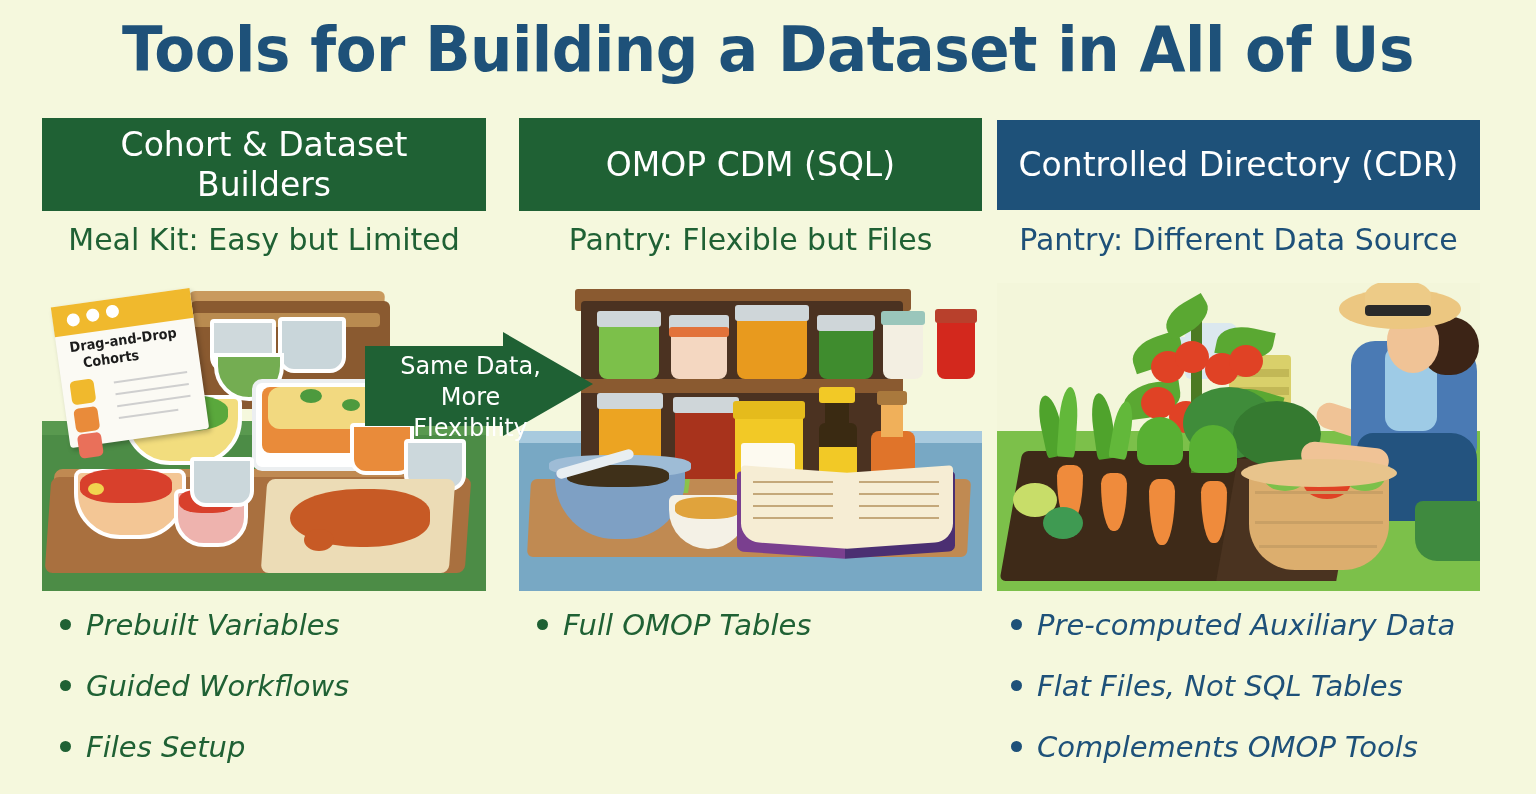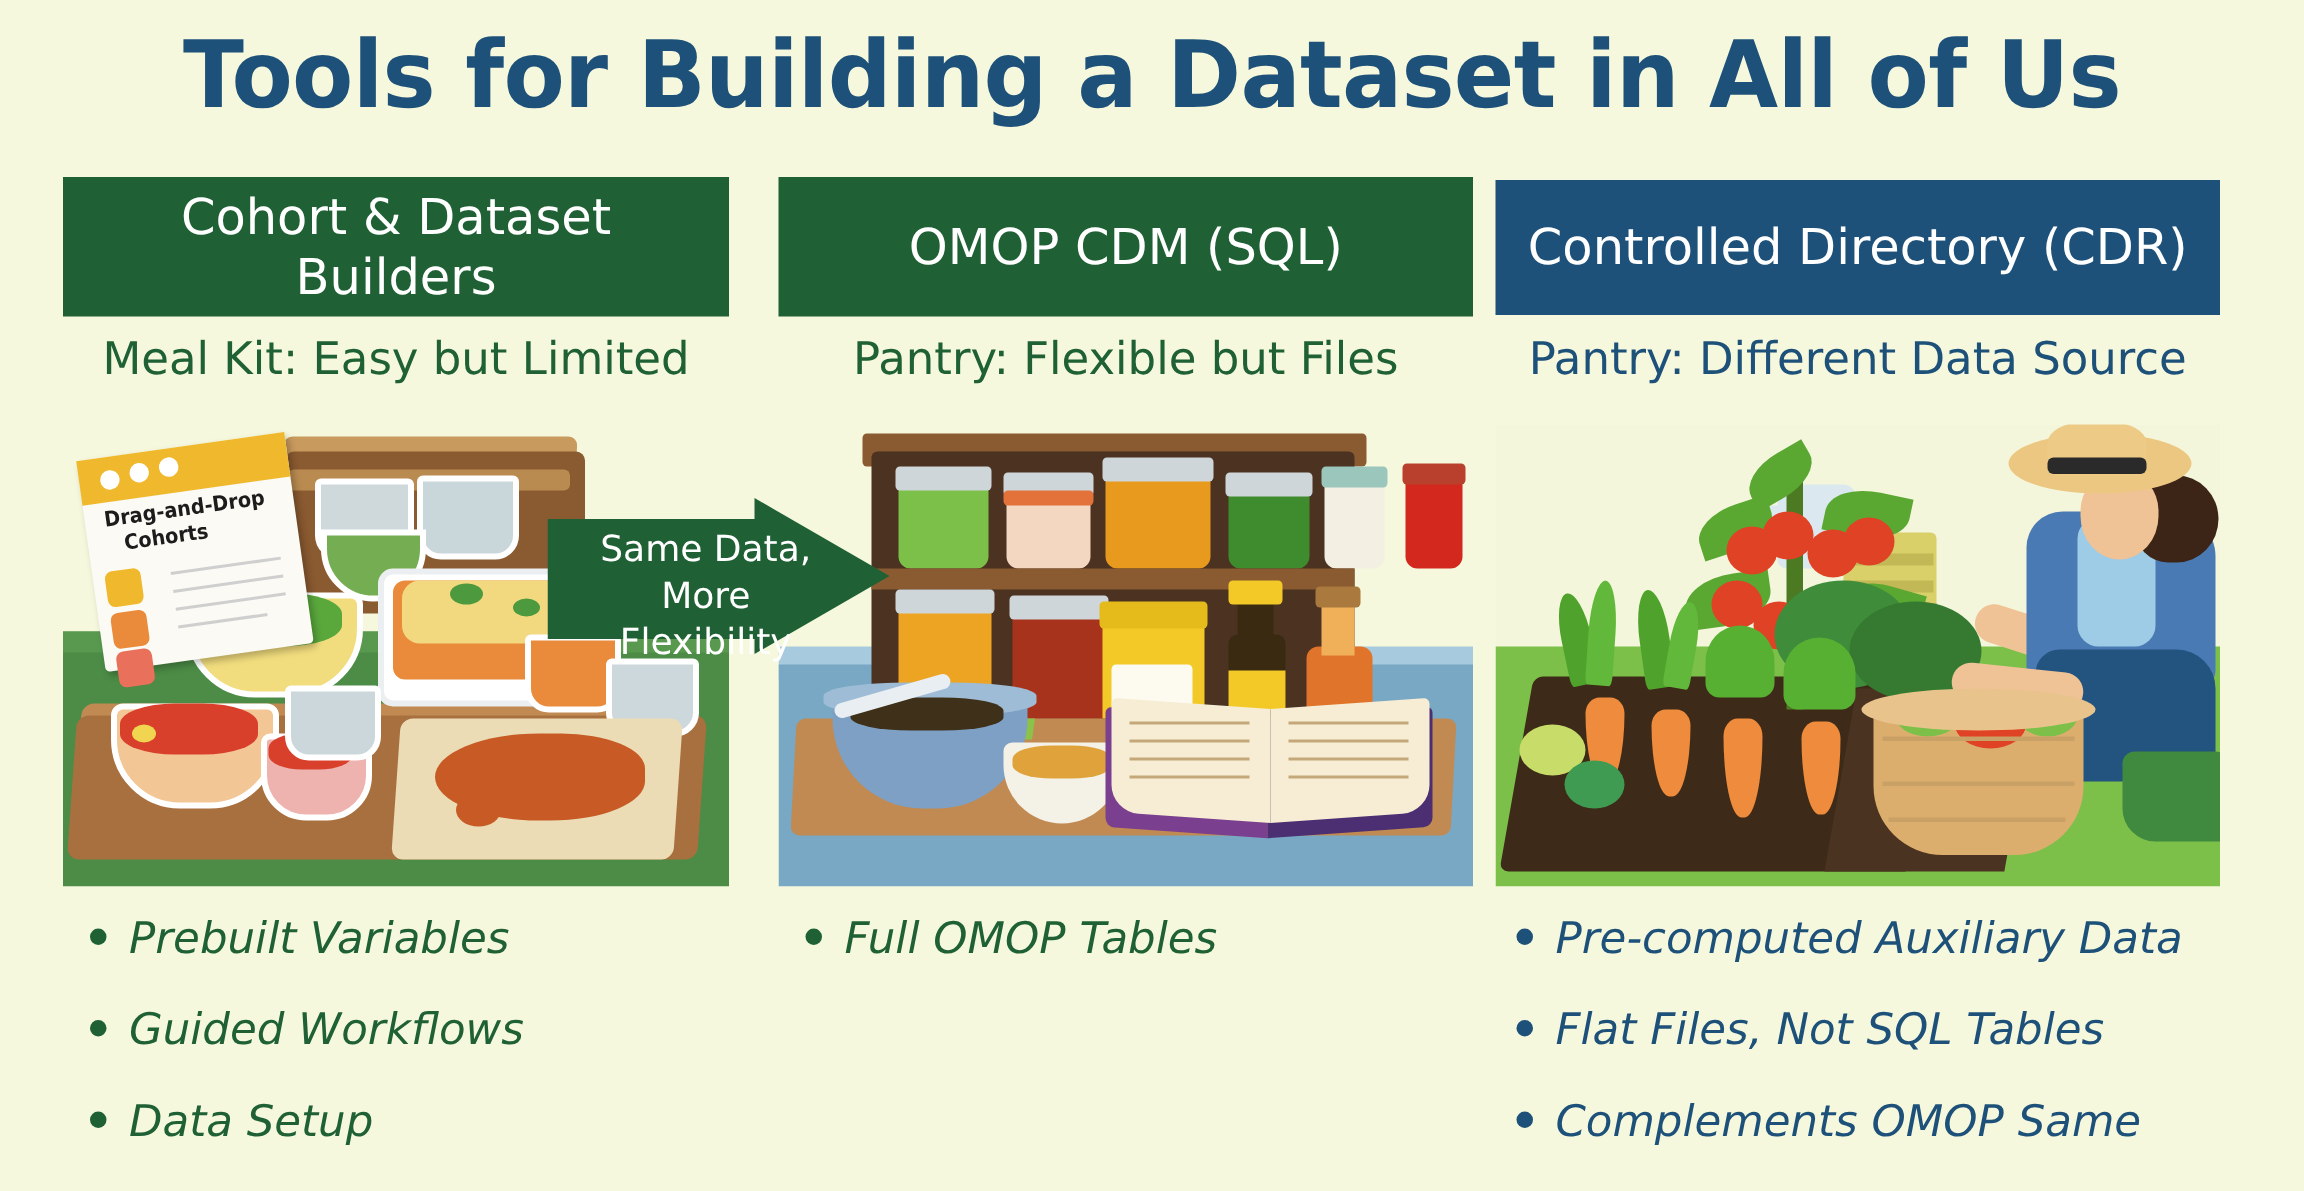--- a/index.html
+++ b/index.html
@@ -232,21 +232,21 @@
       <div class="bullet b-green">
         <span class="dot"></span>
         <span>Prebuilt Variables</span>
       </div>
       <div class="bullet b-green">
         <span class="dot"></span>
         <span>Guided Workflows</span>
       </div>
       <div class="bullet b-green">
         <span class="dot"></span>
-        <span>Data Setup</span>
+        <span>Files Setup</span>
       </div>
     </div>
   </div>
 
   <div class="col col2">
     <div class="hdr hdr-green">OMOP CDM (SQL)</div>
     <div class="sub sub-green">Pantry: Flexible but Files</div>
 
     <div class="pic">
       <div class="pt">
@@ -403,21 +403,21 @@
       <div class="bullet b-blue">
         <span class="dot"></span>
         <span>Pre-computed Auxiliary Data</span>
       </div>
       <div class="bullet b-blue">
         <span class="dot"></span>
         <span>Flat Files, Not SQL Tables</span>
       </div>
       <div class="bullet b-blue">
         <span class="dot"></span>
-        <span>Complements OMOP Same</span>
+        <span>Complements OMOP Tools</span>
       </div>
     </div>
   </div>
 
   <div class="arrow">
     <svg width="228" height="108" viewBox="0 0 228 108">
       <polygon points="0,14 138,14 138,0 228,52 138,104 138,94 0,94" fill="#1f6134"></polygon>
     </svg>
     <div class="lbl">
       <span>Same Data,</span><br>

